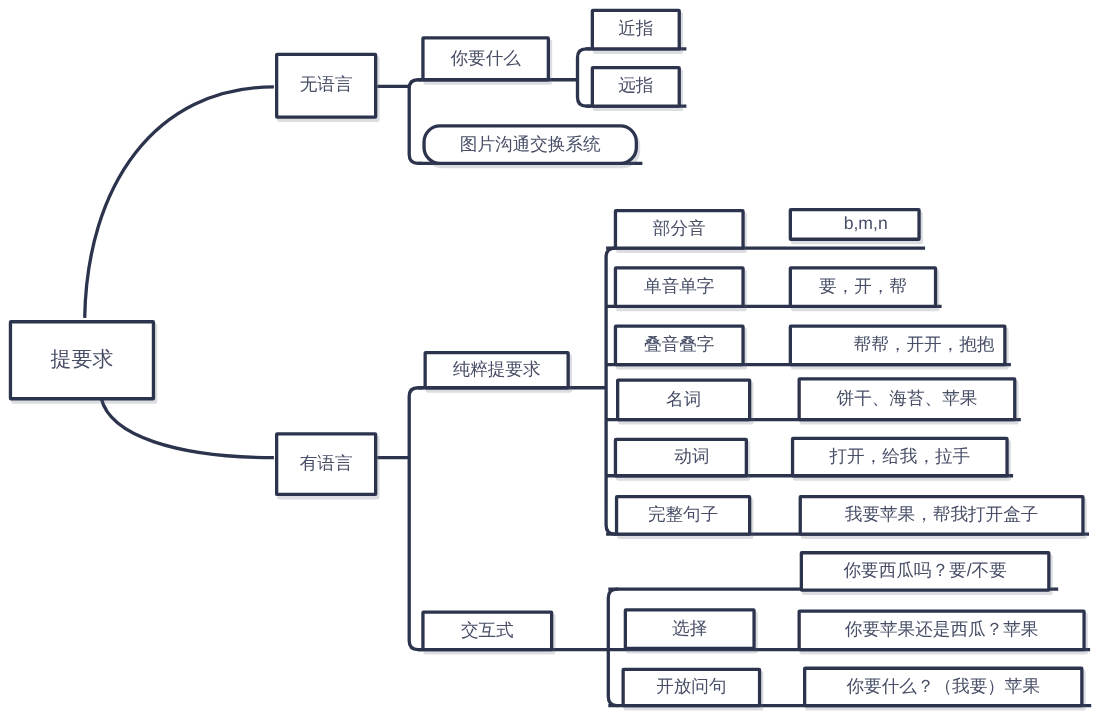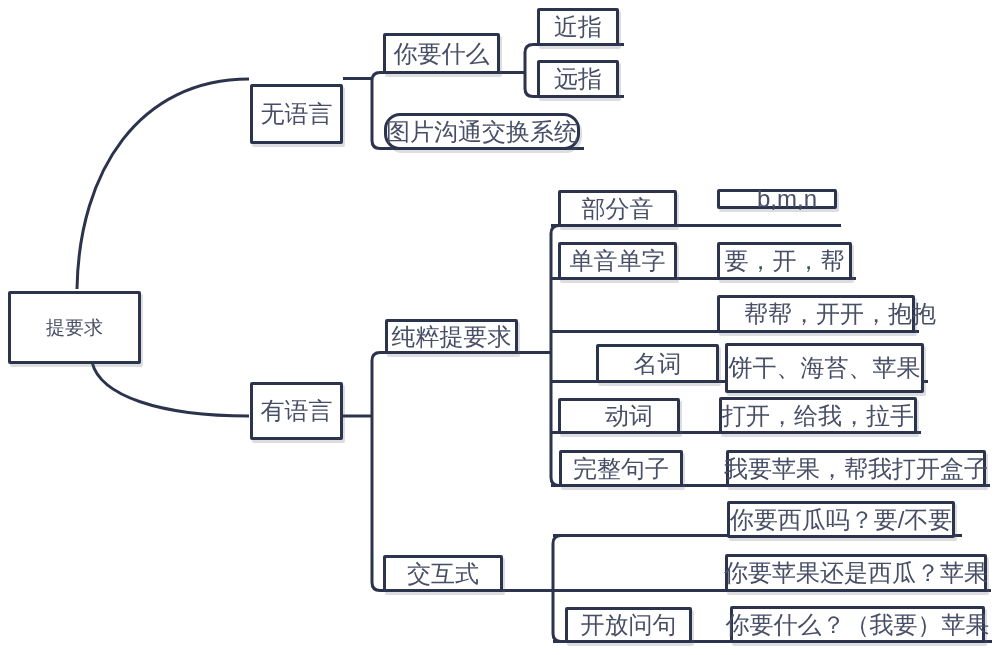--- a/index.html
+++ b/index.html
@@ -13,21 +13,21 @@
     font-family:"Liberation Sans",sans-serif;overflow:hidden;
   }
   .connectors{position:absolute;left:0;top:0;width:1000px;height:655px;z-index:1;}
   .connectors path,.connectors line{
     stroke:var(--line);stroke-width:3;fill:none;stroke-linecap:butt;
   }
   .node{
     position:absolute;box-sizing:border-box;z-index:2;
     border:3px solid var(--line);border-radius:2px;background:var(--bg);
     display:flex;align-items:center;justify-content:center;
-    color:var(--text);font-size:24px;line-height:1;white-space:nowrap;
+    color:var(--text);font-size:16px;line-height:1;white-space:nowrap;
     box-shadow:2px 3px 0 rgba(93,100,120,0.22);
   }
   .node.root{font-size:19px;}
 </style>
 </head>
 <body>
 
 <div class="canvas">
 
   <svg class="connectors" viewBox="0 0 1000 655">
@@ -57,48 +57,50 @@
     <line x1="551" y1="485.5" x2="990" y2="485.5"></line>
 
     <path d="M562,535.5 L561,535.5 Q553,535.5 553,543.5 L553,633.5 Q553,641.5 561,641.5 L562,641.5"></path>
     <line x1="553" y1="535.5" x2="962" y2="535.5"></line>
     <line x1="553" y1="590.5" x2="991" y2="590.5"></line>
     <line x1="553" y1="641.5" x2="992" y2="641.5"></line>
   </svg>
 
   <div class="node root" style="left:8px;top:291px;width:133px;height:73px;">提要求</div>
 
-  <div class="node" style="left:250px;top:48px;width:93px;height:60px;margin-top:36px;">无语言</div>
+  <div class="node" style="left:250px;top:48px;width:93px;height:60px;">无语言</div>
   <div class="node" style="left:383px;top:33px;width:117px;height:41px;">你要什么</div>
   <div class="node" style="left:537px;top:8px;width:82px;height:38px;">近指</div>
   <div class="node" style="left:537px;top:60px;width:82px;height:38px;">远指</div>
   <div class="node" style="left:384px;top:113px;width:196px;height:37px;border-radius:16px;">图片沟通交换系统</div>
 
-  <div class="node" style="left:250px;top:382px;width:93px;height:58px;">有语言</div>
+  <div class="node" style="left:250px;top:393px;width:93px;height:58px;">有语言</div>
   <div class="node" style="left:385px;top:319px;width:133px;height:35px;">纯粹提要求</div>
 
   <div class="node" style="left:558px;top:190px;width:119px;height:37px;">部分音</div>
-  <div class="node" style="left:717px;top:189px;width:120px;height:20px;padding-left:20px;">b,m,n</div>
+  <div class="node" style="left:717px;top:189px;width:120px;height:30px;padding-left:20px;">b,m,n</div>
 
   <div class="node" style="left:558px;top:242px;width:119px;height:38px;">单音单字</div>
   <div class="node" style="left:717px;top:242px;width:135px;height:38px;">要，开，帮</div>
 
+  <div class="node" style="left:558px;top:295px;width:119px;height:38px;">叠音叠字</div>
   <div class="node" style="left:717px;top:295px;width:198px;height:38px;padding-left:48px;">帮帮，开开，抱抱</div>
 
-  <div class="node" style="left:560px;top:344px;width:123px;height:39px;margin-left:36px;">名词</div>
-  <div class="node" style="left:725px;top:343px;width:199px;height:50px;text-align:center;">饼干、海苔、苹果</div>
+  <div class="node" style="left:560px;top:344px;width:123px;height:39px;">名词</div>
+  <div class="node" style="left:725px;top:343px;width:199px;height:40px;text-align:center;">饼干、海苔、苹果</div>
 
   <div class="node" style="left:558px;top:398px;width:122px;height:36px;padding-left:20px;">动词</div>
   <div class="node" style="left:719px;top:397px;width:198px;height:37px;">打开，给我，拉手</div>
 
   <div class="node" style="left:559px;top:450px;width:124px;height:37px;">完整句子</div>
   <div class="node" style="left:383px;top:555px;width:120px;height:37px;">交互式</div>
 
   <div class="node" style="left:726px;top:450px;width:260px;height:37px;">我要苹果，帮我打开盒子</div>
 
   <div class="node" style="left:727px;top:501px;width:228px;height:37px;">你要西瓜吗？要/不要</div>
 
+  <div class="node" style="left:567px;top:553px;width:120px;height:38px;">选择</div>
   <div class="node" style="left:725px;top:554px;width:262px;height:38px;">你要苹果还是西瓜？苹果</div>
 
   <div class="node" style="left:565px;top:607px;width:127px;height:36px;">开放问句</div>
   <div class="node" style="left:730px;top:606px;width:255px;height:37px;">你要什么？（我要）苹果</div>
 
 </div>
 
 </body></html>

